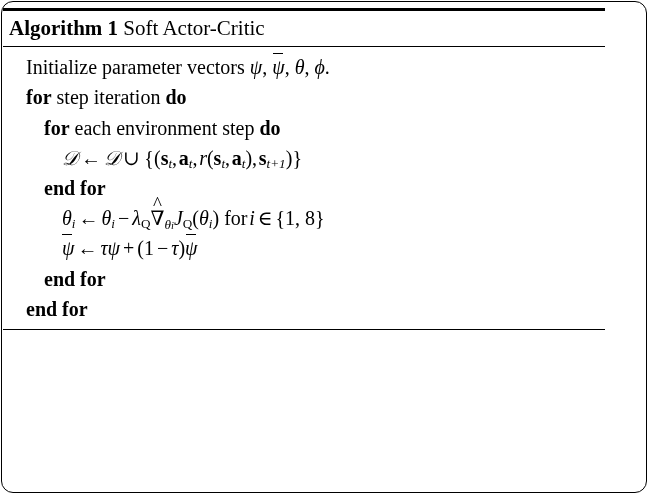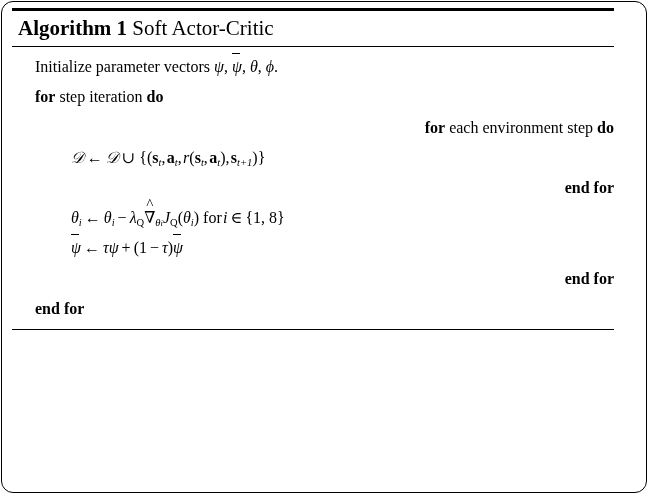--- a/index.html
+++ b/index.html
@@ -22,21 +22,21 @@
     width: 646px;
     height: 492px;
     box-sizing: border-box;
     border: 1.5px solid #000;
     border-radius: 12px;
     background: #fff;
   }
 
   #algorithm-body {
     position: absolute;
-    left: 10px;
+    left: 1px;
     top: 6px;
     width: 602px;
   }
 
   .rule-thick {
     height: 3px;
     background: #000;
     width: 602px;
   }
   .rule-thin {
@@ -53,27 +53,27 @@
   }
   .title-kw { font-weight: bold; }
   .title-name { font-weight: normal; }
 
   .lines {
     padding-top: 5px;
     padding-bottom: 5px;
   }
 
   .line {
-    font-size: 16px;
+    font-size: 20px;
     line-height: 30.2px;
     white-space: nowrap;
     height: 30.2px;
   }
   .ind1 { padding-left: 23px; }
-  .ind2 { padding-left: 41px; text-align: right; }
+  .ind2 { padding-left: 41px; }
   .ind3 { padding-left: 59px; }
 
   .kw { font-weight: bold; }
   .txt { font-weight: normal; }
 
   
   .m { font-family: "Liberation Serif", "DejaVu Serif", serif; }
   .mi { font-style: italic; }
   .mb { font-weight: bold; font-style: normal; }
   .mr { font-style: normal; }

